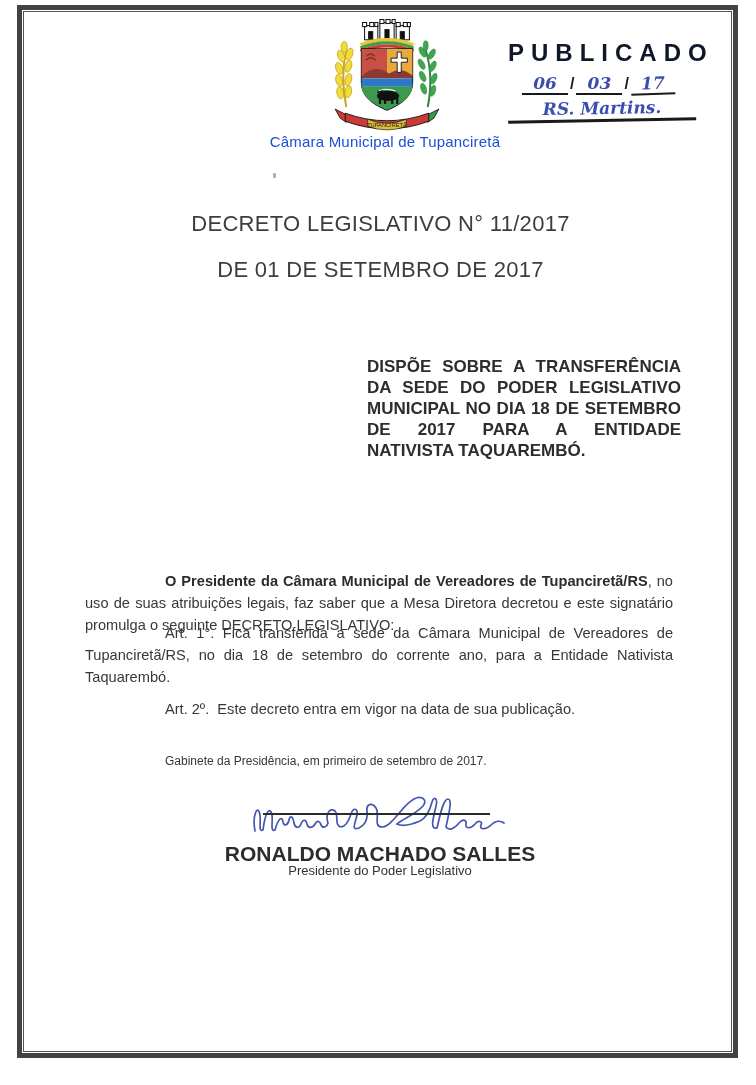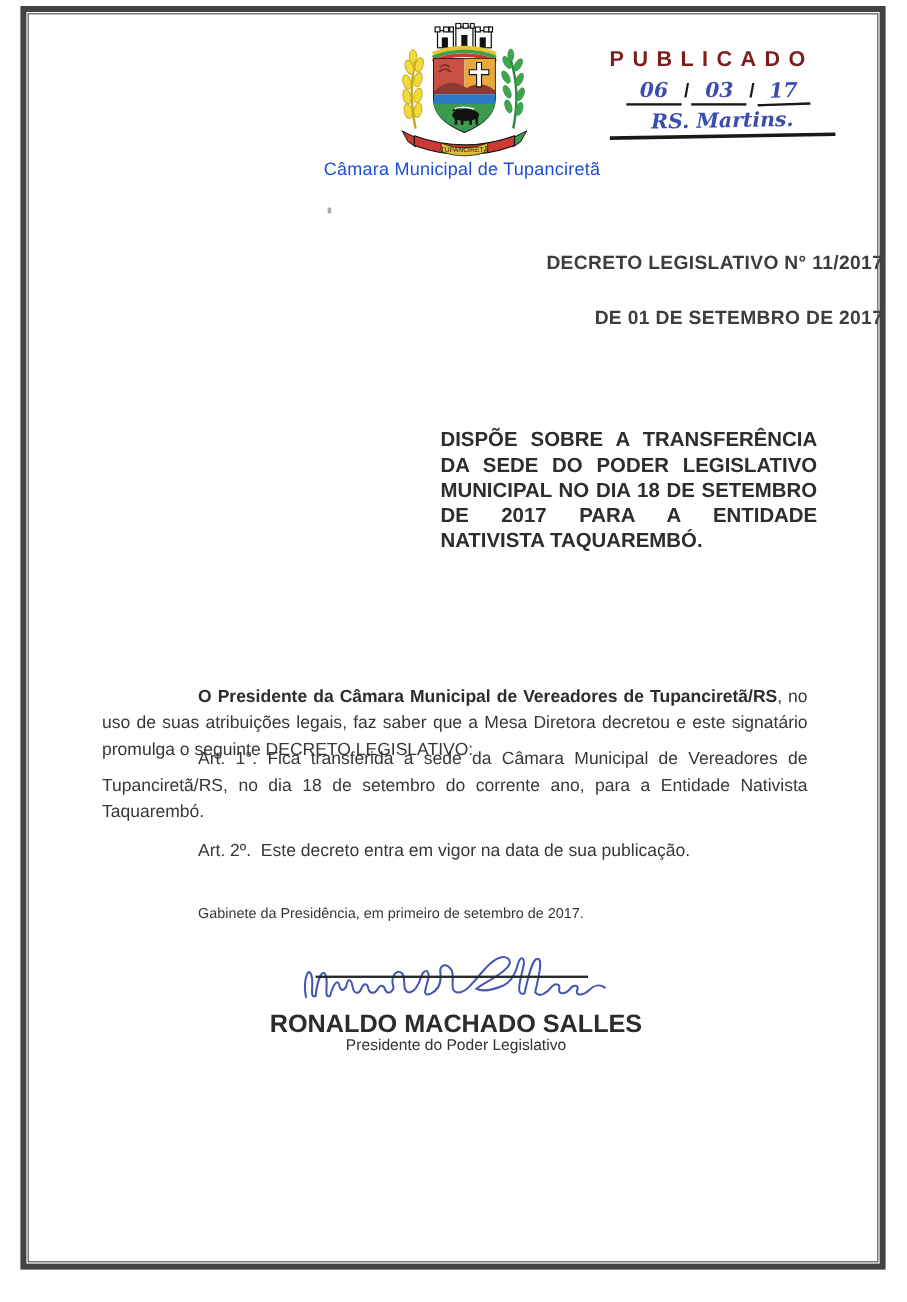--- a/index.html
+++ b/index.html
@@ -9,35 +9,35 @@
   .page::after{content:"";position:absolute;inset:1px;border:1px solid #555;pointer-events:none;}
   .page-inner{position:absolute;inset:3px;}
 
   
   .crest{position:absolute;left:306px;top:6px;width:112px;height:118px;}
   .org-name{position:absolute;left:230px;top:120px;width:260px;text-align:center;
             font-size:15px;color:#1d4ed8;letter-spacing:.2px;}
 
   
   .stamp{position:absolute;left:483px;top:26px;width:215px;}
-  .stamp-title{font-weight:bold;font-size:18px;letter-spacing:7px;color:#7f1d1d;
+  .stamp-title{font-weight:bold;font-size:24px;letter-spacing:7px;color:#0f172a;
                font-family:"Liberation Sans",sans-serif;white-space:nowrap;}
   .stamp-date{display:flex;align-items:center;margin:6px 0 0 14px;width:158px;}
   .seg{border-bottom:2.5px solid #191919;text-align:center;
        font-family:"DejaVu Serif",serif;font-style:italic;font-weight:bold;
        font-size:17px;color:#3b4dae;padding:0 2px 0 2px;line-height:20px;}
   .seg1{width:42px;} .seg2{width:42px;} .seg3{width:40px;transform:rotate(-2deg);}
   .slash{font-weight:bold;color:#191919;font-size:16px;padding:0 2px;line-height:20px;}
   .stamp-name{border-bottom:3px solid #191919;width:188px;margin-top:2px;text-align:center;
               font-family:"DejaVu Serif",serif;font-style:italic;font-weight:bold;
               font-size:17px;color:#3b4dae;line-height:22px;transform:rotate(-1deg);}
 
   
-  .doc-title{position:absolute;left:0;width:711px;text-align:right;
-             font-size:16px;color:#3d3d3d;letter-spacing:.3px;font-weight:bold;}
+  .doc-title{position:absolute;left:0;width:711px;text-align:center;
+             font-size:22px;color:#3d3d3d;letter-spacing:.3px;}
   .t1{top:198px;} .t2{top:244px;}
 
   
   .summary{position:absolute;left:342px;top:343px;width:314px;
            font-weight:bold;font-size:17px;line-height:21px;color:#2d2d2d;
            text-align:justify;}
 
   
   .para{position:absolute;left:60px;width:588px;font-size:14.6px;line-height:22px;
         color:#373737;text-align:justify;text-indent:80px;}

